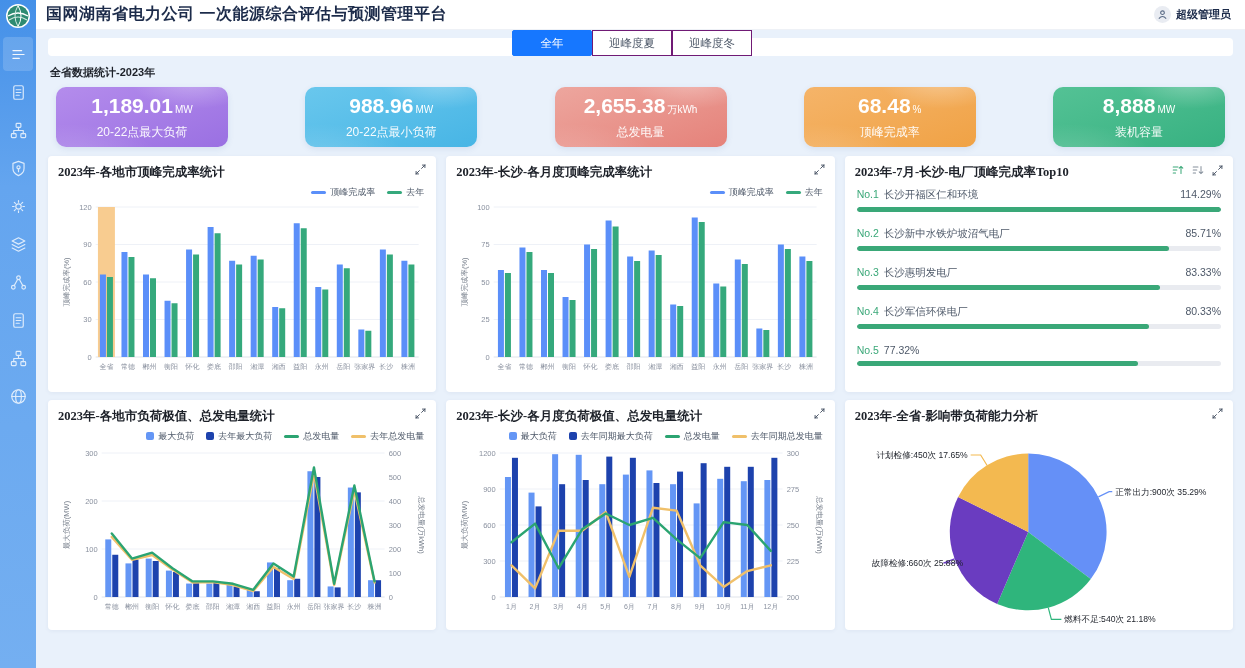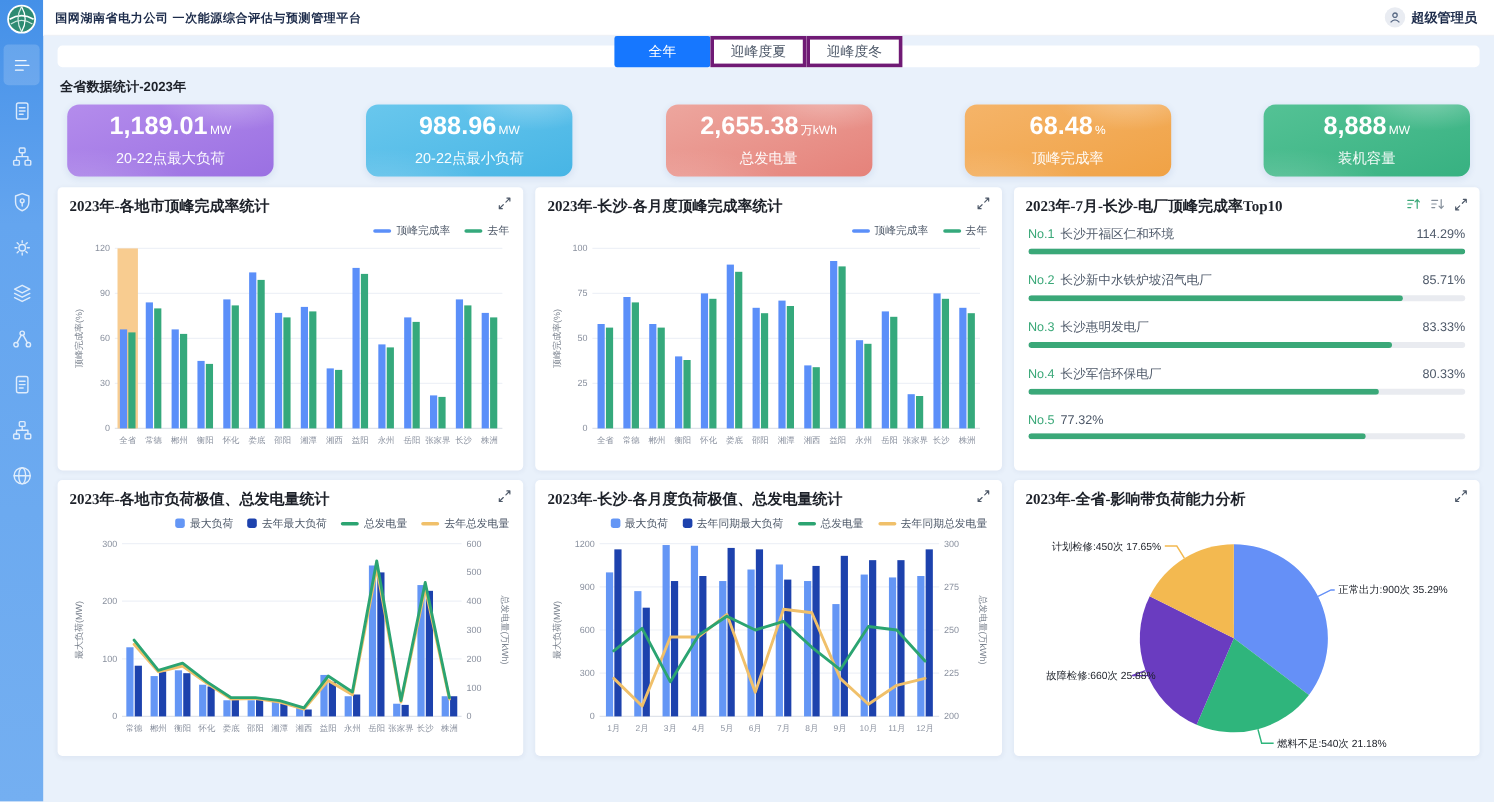--- a/index.html
+++ b/index.html
@@ -9,32 +9,32 @@
   
   .sidebar { width:36px; height:668px; background:linear-gradient(180deg,#4490e8 0%,#64a5ef 28%,#74aff1 100%); flex:0 0 36px; display:flex; flex-direction:column; align-items:center; }
   .logo { width:30px; height:30px; margin-top:1px; display:flex; align-items:center; justify-content:center; }
   .side-nav { display:flex; flex-direction:column; align-items:center; width:100%; margin-top:6px; }
   .side-item { width:30px; height:34px; display:flex; align-items:center; justify-content:center; opacity:.85; margin-bottom:4px; border-radius:4px; cursor:pointer; }
   .side-item.active { opacity:1; background:rgba(255,255,255,.16); }
 
   
   .main { flex:1; display:flex; flex-direction:column; height:668px; }
   .topbar { height:30px; background:#fff; display:flex; align-items:center; justify-content:space-between; padding:0 14px 0 10px; border-bottom:1px solid #eef1f6; }
-  .app-title { font-size:10px; font-weight:bold; color:#1c2b4a; letter-spacing:.5px; }
+  .app-title { font-size:16px; font-weight:bold; color:#1c2b4a; letter-spacing:.5px; }
   .user { display:flex; align-items:center; gap:5px; }
   .user-name { font-size:11px; font-weight:bold; color:#1c2b4a; }
   .avatar { width:17px; height:17px; border-radius:50%; background:#e9ecf2; display:flex; align-items:center; justify-content:center; }
 
   .content { flex:1; padding:8px 12px 6px 12px; overflow:hidden; }
 
   
   .filter-bar { background:#fff; border-radius:4px; height:18px; display:flex; align-items:center; justify-content:flex-end; gap:14px; padding:0 27px 0 10px;flex-direction:column; }
   .year-select { width:96px; height:24px; border:1px solid #dcdfe6; border-radius:4px; display:flex; align-items:center; justify-content:space-between; padding:0 8px; font-size:11.5px; color:#4e5969; cursor:pointer; background:#fff; }
   .seg { display:flex; }
-  .seg-btn { min-width:80px; height:26px; font-size:11.5px; display:flex; align-items:center; justify-content:center; color:#4e5969; background:#fff; border:3px solid #701a75; cursor:pointer;text-align:right; }
+  .seg-btn { min-width:80px; height:26px; font-size:11.5px; display:flex; align-items:center; justify-content:center; color:#4e5969; background:#fff; border:1px solid #701a75; cursor:pointer;text-align:right; }
   .seg-btn.active { background:#1677ff; color:#fff; border-color:#1677ff; border-radius:2px; }
 
   .section-title { font-size:11px; font-weight:bold; color:#1d2129; margin:9px 2px 7px 2px; }
 
   
   .cards { display:flex; justify-content:space-between; padding:0 8px; margin-bottom:9px; }
   .card { width:172px; height:60px; border-radius:10px; color:#fff; display:flex; flex-direction:column; align-items:center; justify-content:center; position:relative; overflow:hidden; box-shadow:0 2px 6px rgba(40,80,150,.10); }
   .card::after { content:""; position:absolute; inset:0; background:radial-gradient(ellipse 90px 40px at 80% -10%,rgba(255,255,255,.30),transparent 70%),radial-gradient(ellipse 120px 46px at 10% 115%,rgba(255,255,255,.18),transparent 70%); }
   .card .val { font-size:21px; font-weight:bold; line-height:25px; z-index:1; }
   .card .unit { font-size:10px; font-weight:normal; margin-left:2px; }

